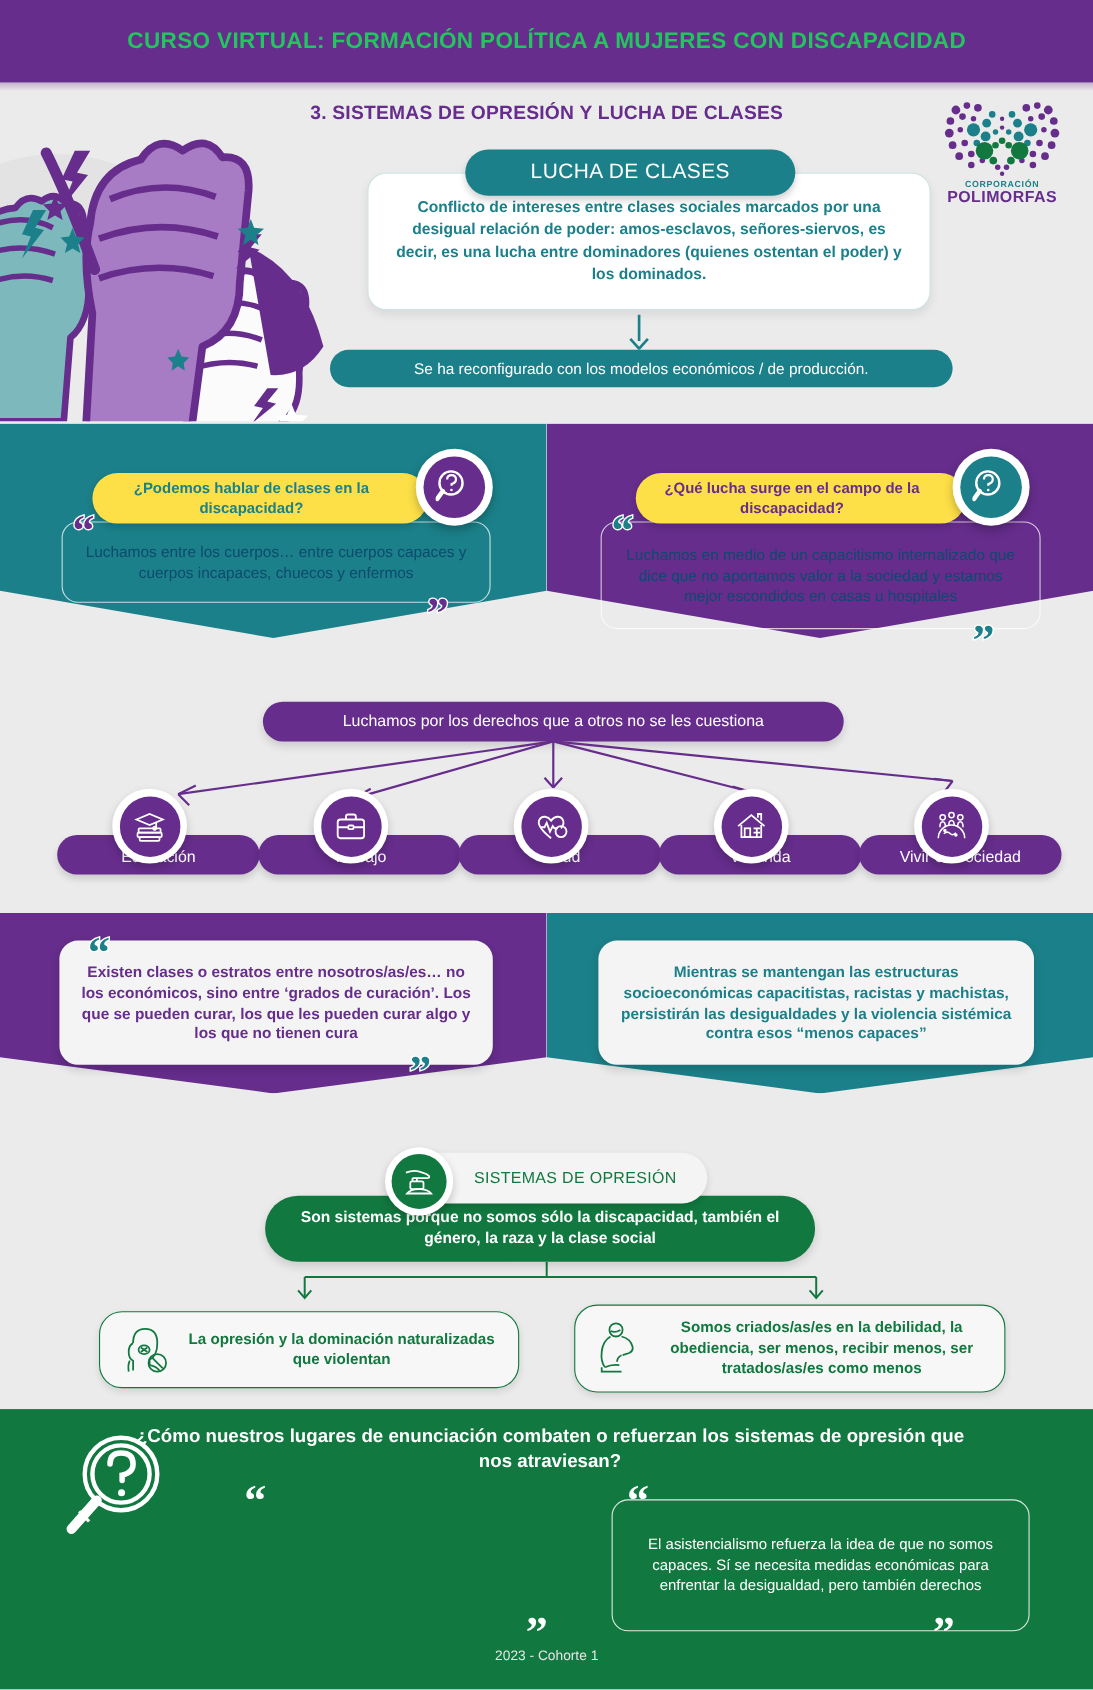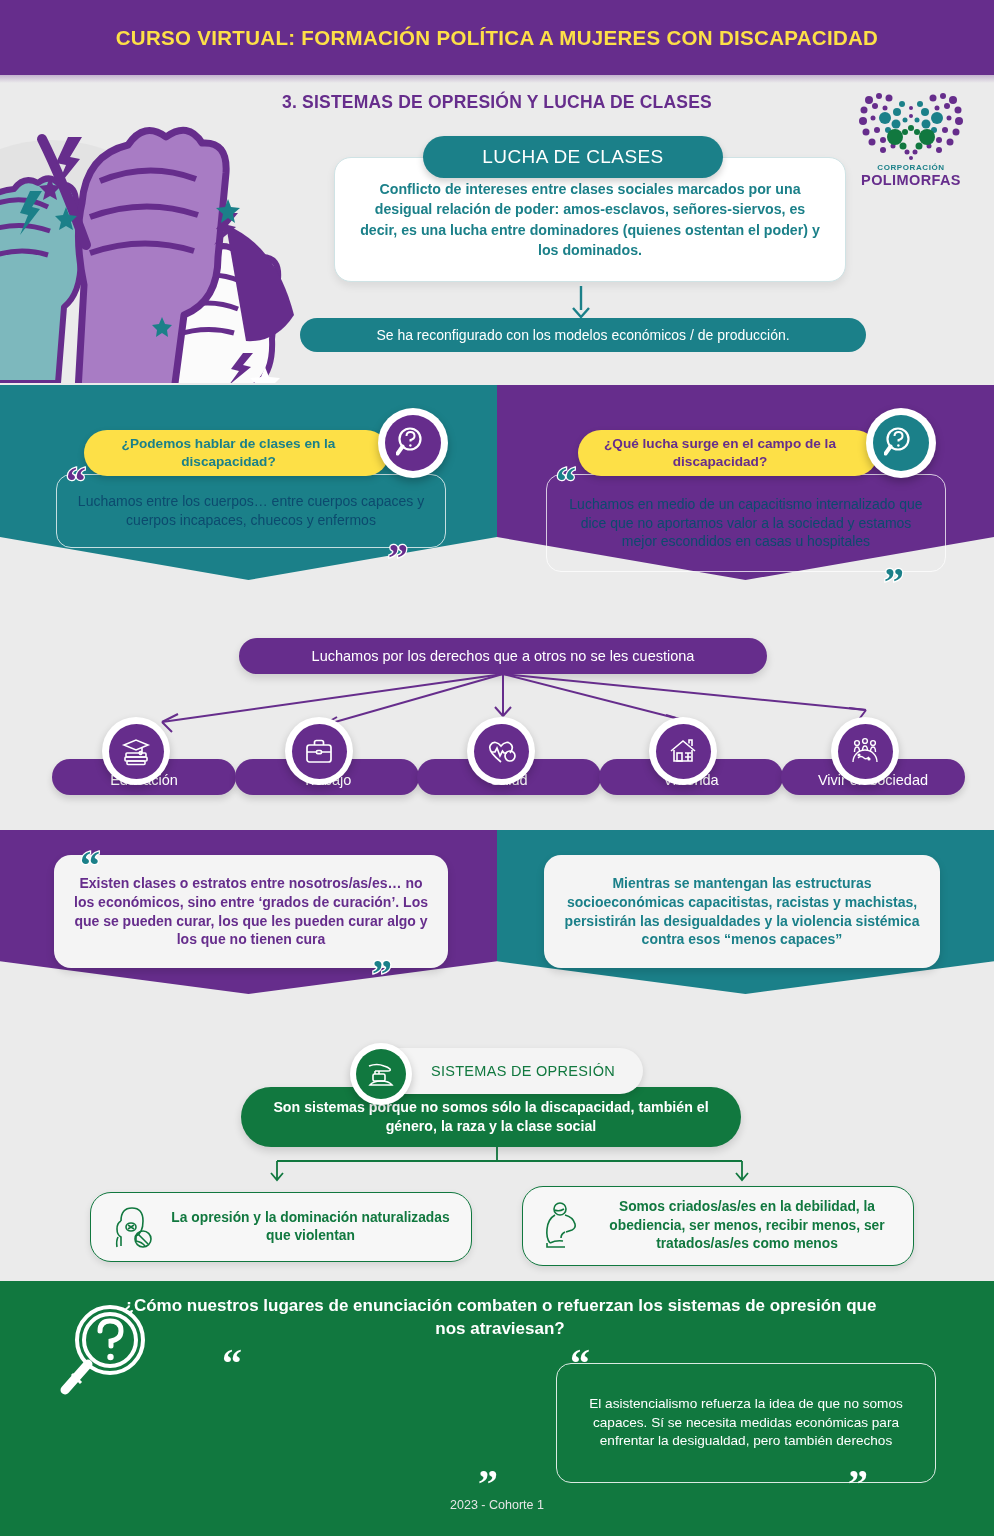--- a/index.html
+++ b/index.html
@@ -12,21 +12,21 @@
   }
   .page { position:relative; width:994px; height:1536px; background:#ebebeb; }
 
   
   .header {
     position:absolute; top:0; left:0; width:994px; height:75px;
     background:#662D8C;
     display:flex; align-items:center; justify-content:center;
   }
   .header-title {
-    color:#fde047; font-size:20.5px; font-weight:bold; letter-spacing:.3px;
+    color:#22c55e; font-size:20.5px; font-weight:bold; letter-spacing:.3px;
     text-align:center; white-space:nowrap;
   }
   .header-shadow {
     position:absolute; top:75px; left:0; width:994px; height:8px;
     background:linear-gradient(to bottom, rgba(102,45,140,.30), rgba(102,45,140,0));
   }
 
   
   .subtitle {
     position:absolute; top:92px; left:0; width:994px; text-align:center;

